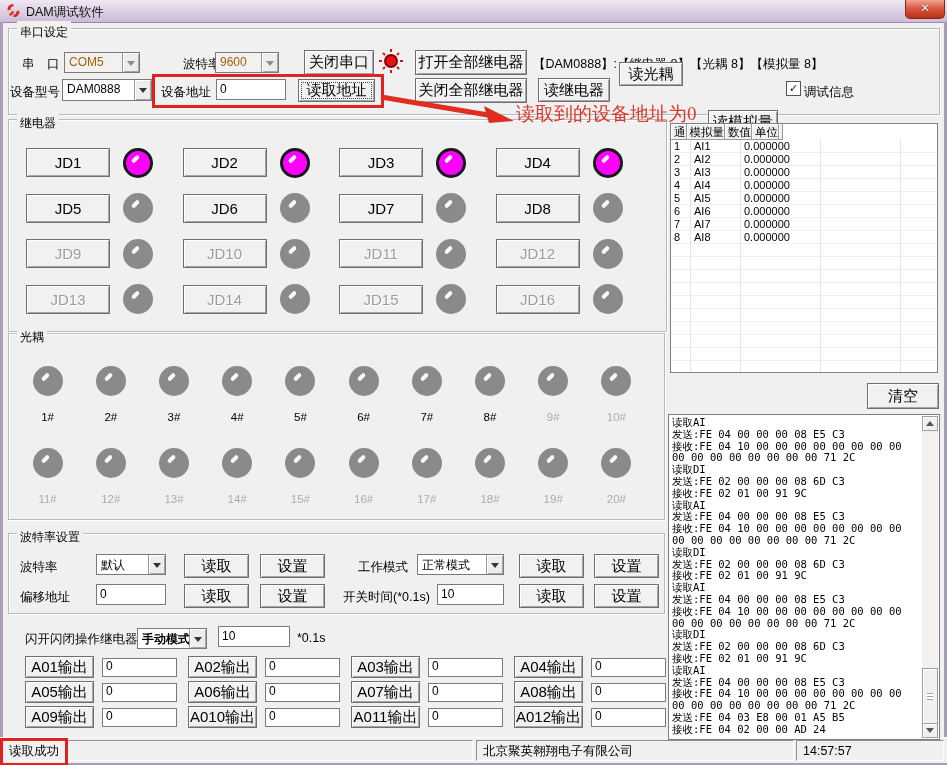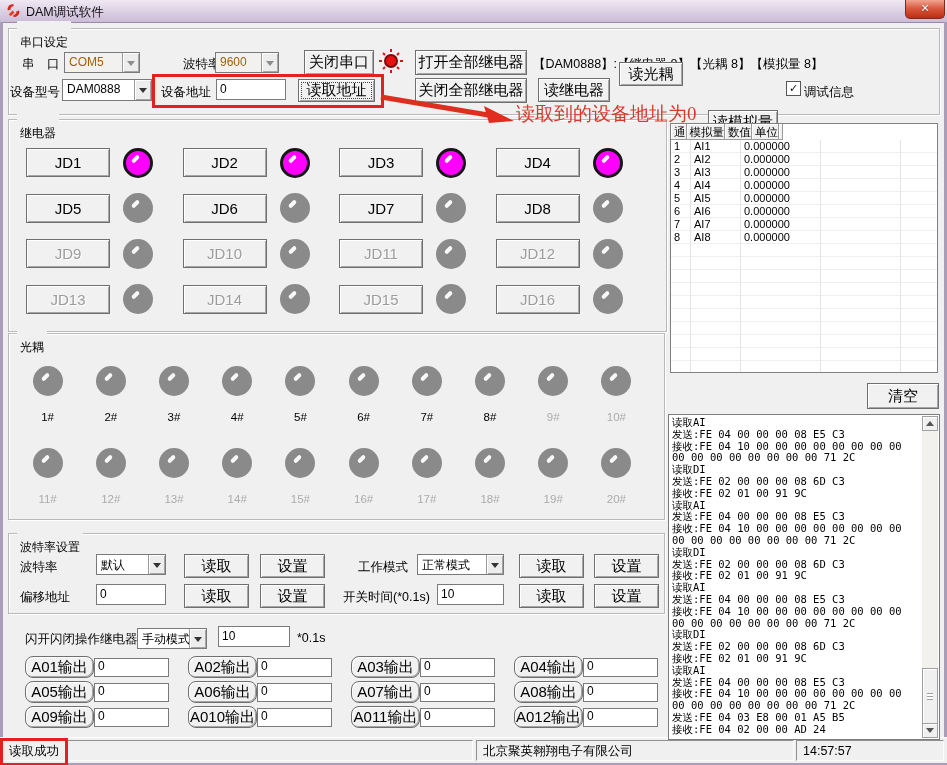--- a/index.html
+++ b/index.html
@@ -14,21 +14,21 @@
   .app-icon{position:absolute;left:6px;top:3px;width:15px;height:15px;}
   .close-btn{position:absolute;left:905px;top:0;width:38px;height:18px;
     background:linear-gradient(#F2A493,#D95B41 45%,#BE2D12);border:1px solid #7E2A1C;border-top:none;
     border-radius:0 0 5px 5px;color:#fff;font-size:11px;font-weight:bold;text-align:center;line-height:17px;
     text-shadow:0 1px 1px #7E2A1C;}
   .edge-l{position:absolute;left:0;top:22px;width:3px;height:743px;background:#AA9DB8;}
   .edge-r{position:absolute;left:944px;top:22px;width:3px;height:743px;background:#AA9DB8;}
   .edge-b{position:absolute;left:0;top:762px;width:947px;height:3px;background:#AA9DB8;}
   
   .groupbox{position:absolute;border:1px solid #B9B9B9;box-shadow:inset 1px 1px 0 #FFF,1px 1px 0 #FFF;}
-  .legend{position:absolute;top:-8px;left:8px;background:#F0F0F0;padding:14px 3px;font-size:12px;line-height:14px;}
+  .legend{position:absolute;top:-8px;left:8px;background:#F0F0F0;padding:4px 3px;font-size:12px;line-height:14px;}
   .lbl{position:absolute;font-size:12.5px;white-space:nowrap;}
   .btn{position:absolute;background:#F1F1F1;border:1px solid #6F6F6F;
     box-shadow:inset 1px 1px 0 #FFF,inset -1px -1px 0 #A6A6A6;
     display:flex;align-items:center;justify-content:center;font-size:15px;white-space:nowrap;}
   .btn.focus{outline:1px dotted #444;outline-offset:-4px;}
   .inp{position:absolute;background:#FFF;border:1px solid #7A7A7A;font-size:12px;padding:0 3px;
     font-family:"Liberation Sans","DejaVu Sans",sans-serif;box-sizing:border-box;}
   .combo{position:absolute;background:#FFF;border:1px solid #7A7A7A;display:flex;box-sizing:border-box;}
   .combo .val{flex:1;padding:2px 4px;font-size:12px;overflow:hidden;white-space:nowrap;}
   .combo .arrow{width:16px;background:#EDEDED;border-left:1px solid #9A9A9A;
@@ -78,21 +78,21 @@
   .sbtn.up{top:0;}.sbtn.up i{border-bottom:5px solid #555;margin-top:-4px;}
   .sbtn.down{bottom:0;}.sbtn.down i{border-top:5px solid #555;margin-bottom:-4px;}
   .sthumb{position:absolute;left:0;top:252px;width:16px;height:56px;background:#F0F0F0;border:1px solid #9F9F9F;
     box-shadow:inset 1px 1px 0 #FFF;box-sizing:border-box;}
   .sthumb::after{content:'';position:absolute;left:4px;right:4px;top:24px;height:7px;
     background:repeating-linear-gradient(to bottom,#9D9D9D 0 1px,#FFF 1px 3px);}
   
   .out-grid{position:absolute;left:25px;top:656px;width:648px;height:72px;display:grid;
     grid-template-columns:repeat(4,1fr);grid-auto-rows:1fr;row-gap:3px;column-gap:4px;}
   .out-cell{display:flex;align-items:center;}
-  .out-cell .btn{position:static;width:67px;height:20px;flex:none;border-radius:8px;}
+  .out-cell .btn{position:static;width:67px;height:20px;margin-right:8px;flex:none;}
   .out-cell .oinp{width:75px;height:19px;background:#fff;border:1px solid #7A7A7A;font-size:12px;
     padding:0 3px;box-sizing:border-box;font-family:inherit;}
   
   .statusbar{position:absolute;left:0;top:737px;width:947px;height:25px;background:#F0F0F0;border-top:1px solid #FFF;}
   .spanel{position:absolute;top:2px;height:21px;border:1px solid;border-color:#909090 #FCFCFC #FCFCFC #909090;
     font-size:12.5px;line-height:20px;padding-left:6px;box-sizing:border-box;background:#F0F0F0;}
   
   .redbox{position:absolute;border:3px solid #E02222;z-index:8;}
   .annotation{position:absolute;left:516px;top:101px;font-size:19px;color:#D9392B;z-index:9;
     font-family:"Liberation Serif","DejaVu Serif",serif;white-space:nowrap;}
@@ -580,21 +580,21 @@
   <span class="lbl" style="left:20px;top:589px;">偏移地址</span>
   <div class="inp" style="left:96px;top:584px;width:70px;height:21px;line-height:19px;">0</div>
   <div class="btn" style="left:184px;top:584px;width:63px;height:22px;">读取</div>
   <div class="btn" style="left:260px;top:584px;width:63px;height:22px;">设置</div>
   <span class="lbl" style="left:343px;top:589px;">开关时间(*0.1s)</span>
   <div class="inp" style="left:437px;top:584px;width:67px;height:21px;line-height:19px;">10</div>
   <div class="btn" style="left:519px;top:584px;width:63px;height:22px;">读取</div>
   <div class="btn" style="left:594px;top:584px;width:63px;height:22px;">设置</div>
 
   <span class="lbl" style="left:25px;top:631px;">闪开闪闭操作继电器</span>
-  <div class="combo" style="left:137px;top:628px;width:70px;height:21px;">
+  <div class="combo" style="left:137px;top:628px;width:70px;height:21px;font-weight:bold;">
     <span class="val">手动模式</span>
     <span class="arrow">
         <i></i>
       </span>
   </div>
   <div class="inp" style="left:218px;top:626px;width:72px;height:21px;line-height:19px;">10</div>
   <span class="lbl" style="left:297px;top:631px;">*0.1s</span>
 
   <div class="out-grid">
 

